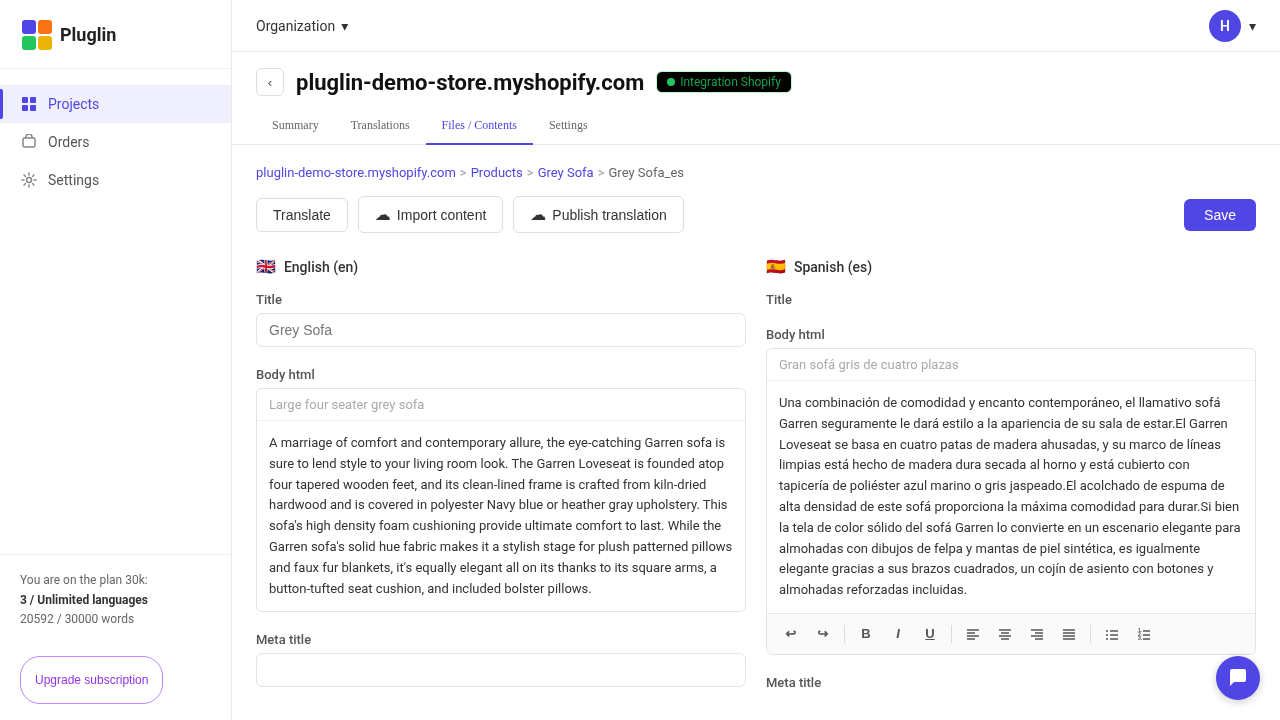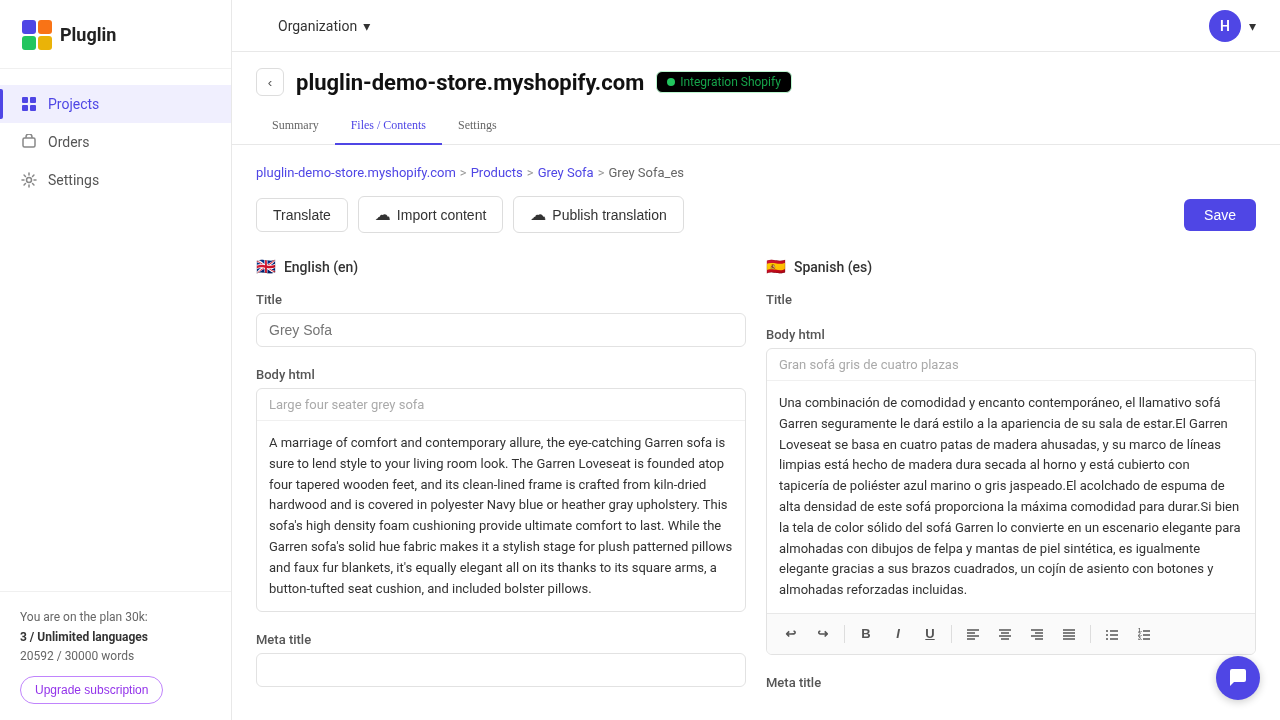--- a/index.html
+++ b/index.html
@@ -54,23 +54,23 @@
     .nav-label { font-size: 14px; }
     .sidebar-footer {
       padding: 16px 20px;
       border-top: 1px solid #f0f0f0;
       font-size: 12px;
       color: #666;
       line-height: 1.6;
     }
     .sidebar-footer strong { color: #333; }
     .upgrade-btn {
-      margin-top: 10px;
+      margin-top: 27px;
       display: inline-block;
-      padding: 6px 14px;
+      padding: 16px 14px;
       border: 1px solid #c084fc;
       border-radius: 20px;
       color: #9333ea;
       font-size: 12px;
       cursor: pointer;
       background: #fff;
     }
 
     
     .main {
@@ -94,21 +94,20 @@
       flex-shrink: 0;
     }
     .topbar-left { display: flex; align-items: center; gap: 12px; }
     .org-select {
       display: flex;
       align-items: center;
       gap: 6px;
       font-size: 14px;
       color: #333;
       cursor: pointer;
-      margin-left: 22px;
     }
     .topbar-right { display: flex; align-items: center; gap: 8px; }
     .avatar {
       width: 32px; height: 32px;
       background: #4f46e5;
       border-radius: 50%;
       display: flex; align-items: center; justify-content: center;
       color: #fff; font-size: 14px; font-weight: 600;
     }
 
@@ -394,20 +393,21 @@
       <div class="project-title-row">
         <button class="back-btn">‹</button>
         <span class="project-title">pluglin-demo-store.myshopify.com</span>
         <div class="integration-badge">
           <div class="integration-dot"></div>
           <span>Integration Shopify</span>
         </div>
       </div>
       <div class="tabs">
         <div class="tab">Summary</div>
+        <div class="tab">Translations</div>
         <div class="tab active">Files / Contents</div>
         <div class="tab">Settings</div>
       </div>
     </div>
 
     <div class="translation-content">
 
       <div class="breadcrumb">
         <a href="#">pluglin-demo-store.myshopify.com</a>
         <span class="breadcrumb-sep">&gt;</span>

